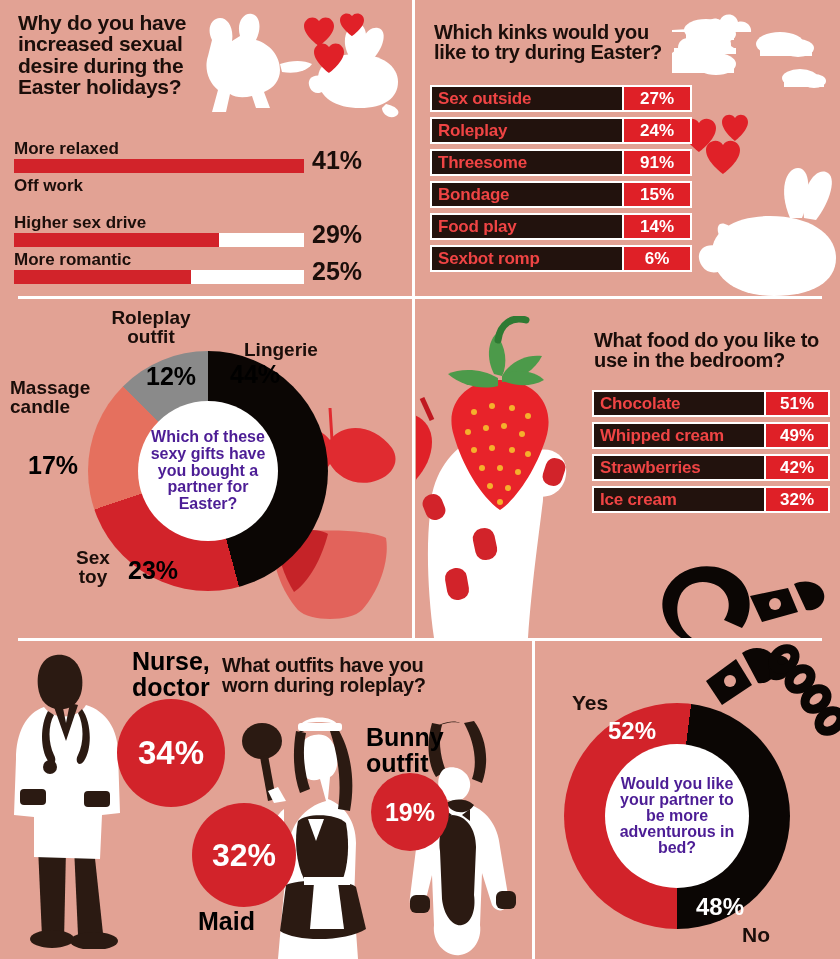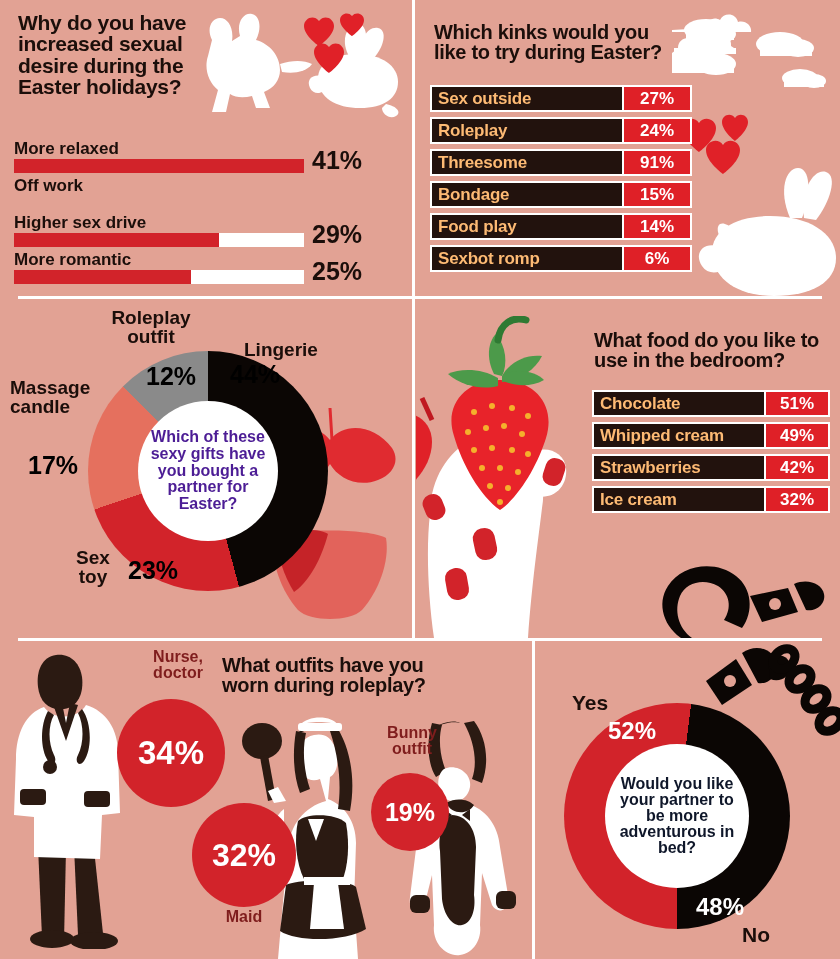--- a/index.html
+++ b/index.html
@@ -68,21 +68,21 @@
 
   
   #panel-kinks { position: absolute; left: 416px; top: 0; width: 424px; height: 295px; }
   #kinks-title { position: absolute; left: 18px; top: 22px; width: 250px; font-size: 20px; }
   #kinks-table { position: absolute; left: 14px; top: 85px; width: 262px; }
   .tbl-row {
     display: flex; align-items: stretch; height: 27px;
     margin-bottom: 5px; border: 2px solid #FFFFFF; box-sizing: border-box;
   }
   .tbl-name {
-    flex: 1; background: #22120D; color: #fdba74;
+    flex: 1; background: #22120D; color: #ef4444;
     font-size: 17px; font-weight: bold;
     display: flex; align-items: center; padding-left: 6px;
     letter-spacing: -0.2px; white-space: nowrap;
   }
   .tbl-val {
     width: 66px; background: #DF2027; color: #FFFFFF;
     font-size: 17px; font-weight: bold;
     display: flex; align-items: center; justify-content: center;
     border-left: 2px solid #FFFFFF;
   }
@@ -114,34 +114,34 @@
 
   
   #panel-outfits { position: absolute; left: 0; top: 641px; width: 533px; height: 318px; }
   #outfits-title { position: absolute; left: 222px; top: 14px; width: 210px; font-size: 20px; }
   .bubble {
     position: absolute; border-radius: 50%; background: #D2232A;
     display: flex; align-items: center; justify-content: center;
     color: #FFFFFF; font-weight: bold;
   }
   .bubble-label {
-    position: absolute; color: #7f1d1d; font-weight: bold; font-size: 16px;
-    line-height: 1.02; text-align: center;
+    position: absolute; color: #000000; font-weight: bold; font-size: 25px;
+    line-height: 1.02; 
   }
 
   
   #panel-adventurous { position: absolute; left: 536px; top: 641px; width: 304px; height: 318px; }
   #donut-adv { position: absolute; left: 28px; top: 62px; width: 226px; height: 226px; border-radius: 50%; }
   #donut-adv-hole {
     position: absolute; left: 69px; top: 103px; width: 144px; height: 144px;
     background: #FFFFFF; border-radius: 50%;
     display: flex; align-items: center; justify-content: center; text-align: center;
   }
   #donut-adv-hole .center-txt {
-    font-size: 16px; font-weight: bold; color: #0f172a; line-height: 1.0; padding: 0 6px;
+    font-size: 16px; font-weight: bold; color: #4c1d95; line-height: 1.0; padding: 0 6px;
   }
   .adv-pct { position: absolute; color: #FFFFFF; font-weight: bold; font-size: 24px; }
   .adv-cat { position: absolute; color: #1B0E0A; font-weight: bold; font-size: 21px; }
 </style>
 </head>
 <body>
 
 <div id="page">
 
   <div id="panel-desire">

